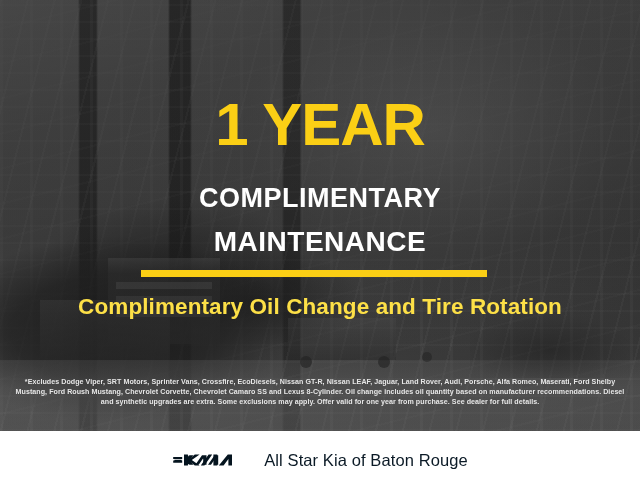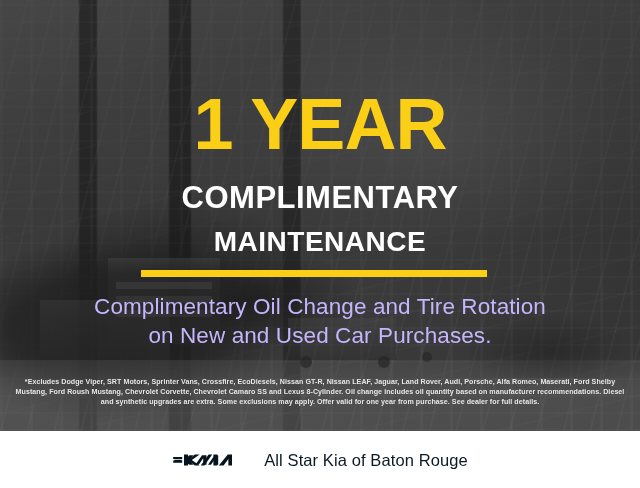--- a/index.html
+++ b/index.html
@@ -120,33 +120,33 @@
   .content {
     position: absolute;
     inset: 0;
     text-align: center;
   }
 
   .headline-year {
     position: absolute;
     left: 0; right: 0;
     top: 78px;
-    font-size: 72px;
+    font-size: 60px;
     line-height: 93px;
     font-weight: bold;
     letter-spacing: -1px;
     color: #fbcf15;
     white-space: nowrap;
   }
 
   .headline-sub1 {
     position: absolute;
     left: 0; right: 0;
     top: 178px;
-    font-size: 31px;
+    font-size: 27px;
     line-height: 40px;
     font-weight: bold;
     letter-spacing: 0.5px;
     color: #ffffff;
     white-space: nowrap;
     text-align: center;
   }
 
   .headline-sub2 {
     position: absolute;
@@ -169,22 +169,22 @@
     background: #fbcf15;
   }
 
   .offer {
     position: absolute;
     left: 20px;
     right: 20px;
     top: 292px;
     font-size: 22.5px;
     line-height: 29px;
-    font-weight: normal;
-    color: #c4b5fd;
+    font-weight: bold;
+    color: #fde047;
     letter-spacing: 0.1px;
   }
 
   .disclaimer {
     position: absolute;
     left: 14px;
     right: 14px;
     top: 377px;
     font-size: 7.1px;
     line-height: 10.2px;
@@ -250,21 +250,20 @@
       <div class="headline-year">1 YEAR</div>
 
       <div class="headline-sub1">COMPLIMENTARY</div>
 
       <div class="headline-sub2">MAINTENANCE</div>
 
       <div class="divider"></div>
 
       <div class="offer">
         <div>Complimentary Oil Change and Tire Rotation</div>
-        <div>on New and Used Car Purchases.</div>
       </div>
 
       <div class="disclaimer">*Excludes Dodge Viper, SRT Motors, Sprinter Vans, Crossfire, EcoDiesels, Nissan GT-R, Nissan LEAF, Jaguar, Land Rover, Audi, Porsche, Alfa Romeo, Maserati, Ford Shelby Mustang, Ford Roush Mustang, Chevrolet Corvette, Chevrolet Camaro SS and Lexus 8-Cylinder. Oil change includes oil quantity based on manufacturer recommendations. Diesel and synthetic upgrades are extra. Some exclusions may apply. Offer valid for one year from purchase. See dealer for full details.</div>
     </div>
   </div>
 
   <div class="footer">
     <svg class="kia-logo" viewBox="0 0 240 64" aria-hidden="true">
       <path fill="#05141f" d="M6 24 h26 v4 h-26 z M8 31 h24 v4 h-24 z M40 16 h14 v32 h-14 z M58 16 h13 l-13 16 13 16 h-13 l-13 -16 z M78 48 l22 -32 h11 l-22 32 z M104 16 h11 v32 h-11 z M120 48 l22 -32 h12 v32 h-11 v-19 l-13 19 z"></path>
       <path fill="#05141f" d="M4 22 L34 22 L34 29 L4 29 Z M4 34 L34 34 L34 41 L4 41 Z M40 14 L53 14 L53 50 L40 50 Z M53 32 L76 14 L92 14 L66 32 L92 50 L76 50 Z M96 50 L122 14 L134 14 L108 50 Z M138 14 L151 14 L151 50 L138 50 Z M156 50 L186 14 L200 14 L200 50 L188 50 L188 29 L172 50 Z"></path>

